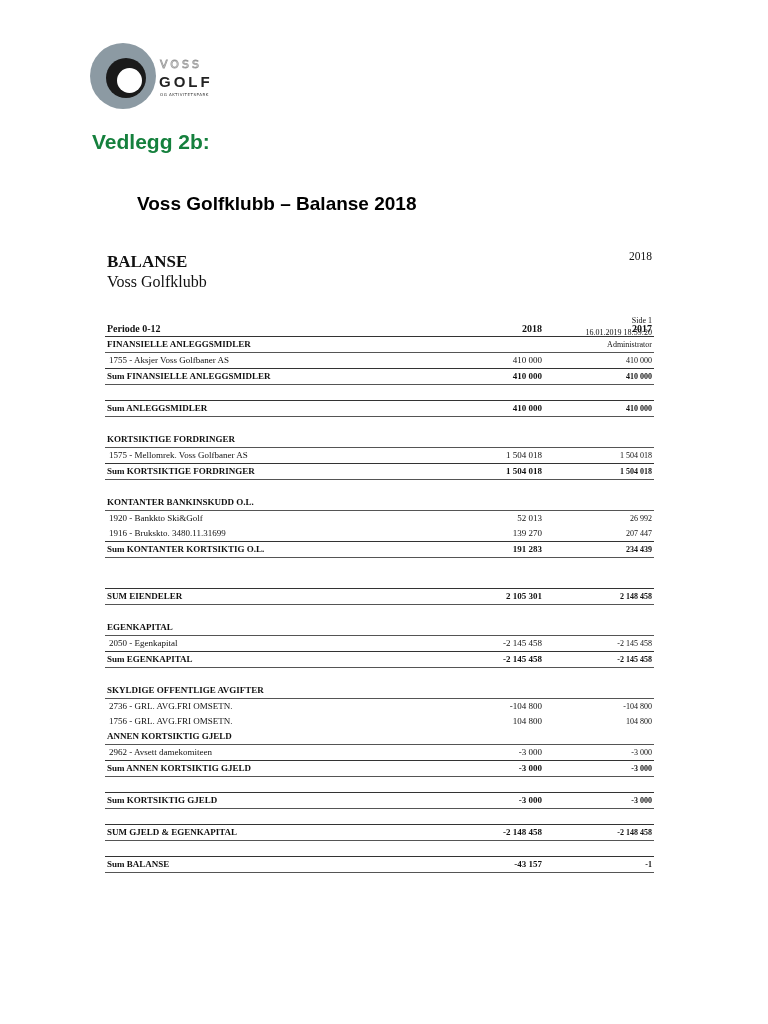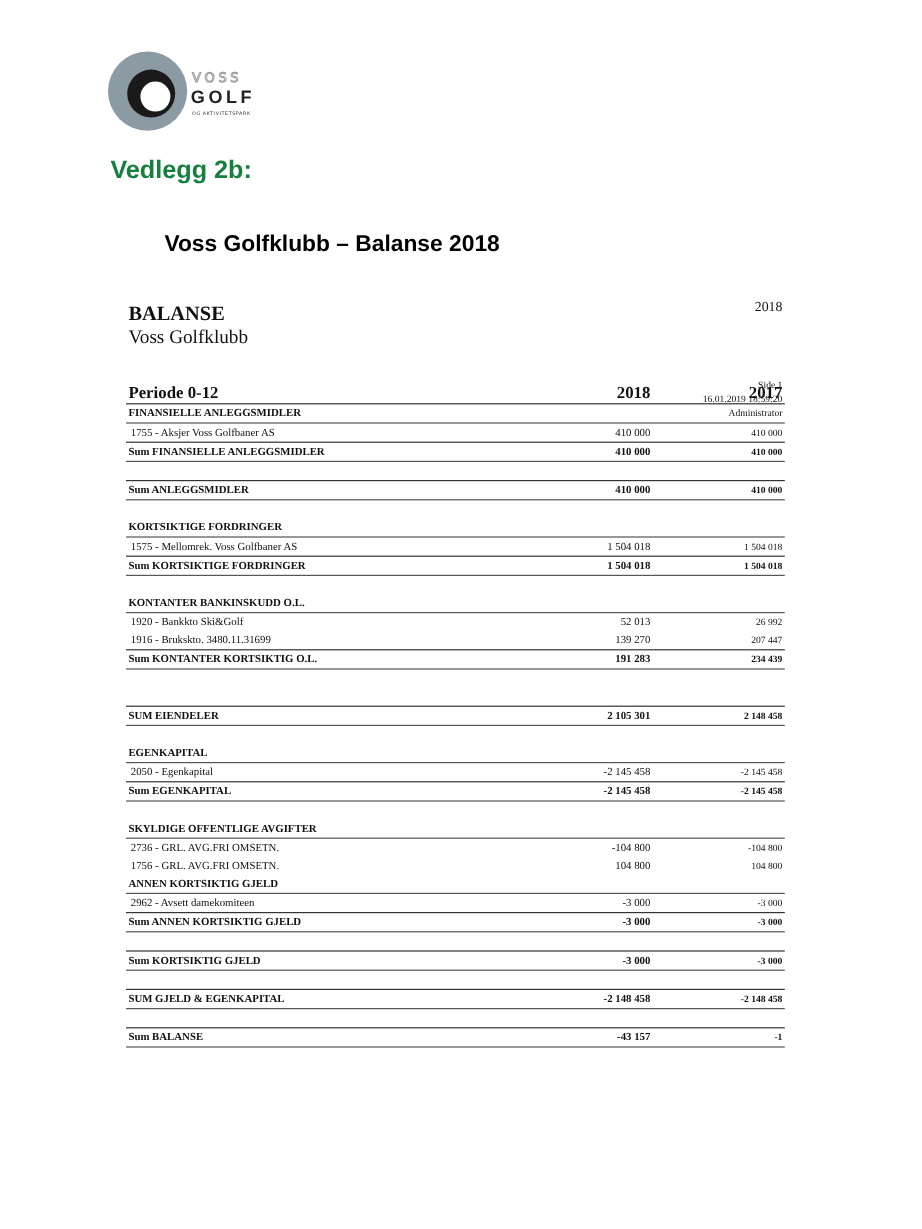--- a/index.html
+++ b/index.html
@@ -24,21 +24,21 @@
   .table { position: absolute; left: 0; top: 73px; width: 549px; font-size: 9px; }
   .row { position: relative; height: 15px; line-height: 15px; }
   .row .lbl { position: absolute; left: 2px; }
   .row .v1 { position: absolute; right: 112px; text-align: right; }
   .row .v2 { position: absolute; right: 2px; text-align: right; }
   .row.bold { font-weight: bold; }
   .row.bt { border-top: 1.5px solid #333; text-decoration: underline; }
   .row.bb { border-bottom: 1.5px solid #555; }
   .row.item .lbl { left: 4px; }
   .spacer { height: 15px; }
-  .row.hdr { font-size: 14px; font-weight: bold; border-bottom: 1.5px solid #333; }
+  .row.hdr { font-size: 10px; font-weight: bold; border-bottom: 1.5px solid #333; }
   .row.sec { font-weight: bold; }
   .v2.small { font-size: 8px; }
 </style>
 </head>
 <body>
 
 <div class="logo">
   <div class="logo-circle">
     <div class="logo-ball">
       <div class="logo-hole"></div>

